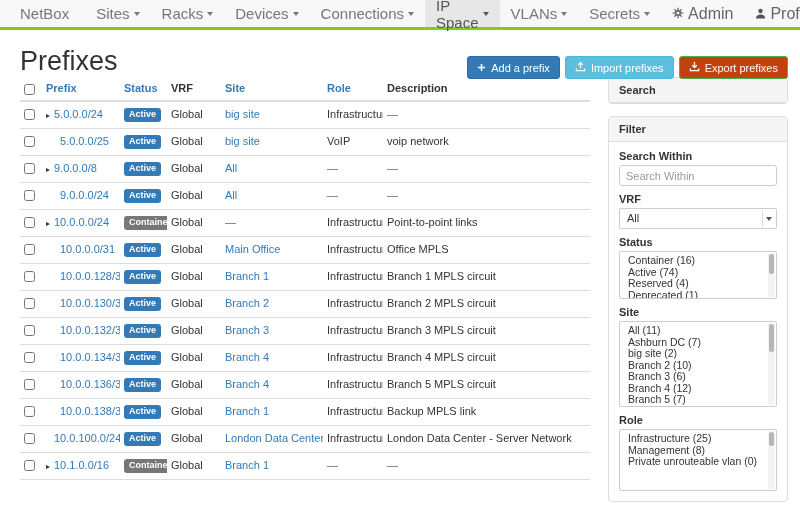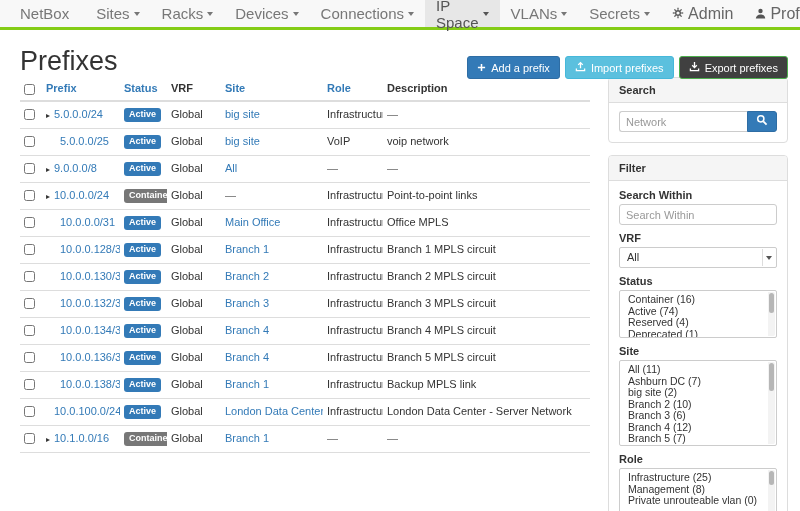--- a/index.html
+++ b/index.html
@@ -20,21 +20,21 @@
   .caret { width:0; height:0; border-left:3.5px solid transparent; border-right:3.5px solid transparent; border-top:4px solid currentColor; margin-left:4px; }
   .nav-right { margin-left:auto; display:flex; align-items:stretch; padding-right:10px; }
   .nav-right .nav-item { gap:4px; font-size:16px; color:#666; }
 
   
   .content-header { position:relative; padding:0 12px 0 20px; }
   .toolbar { position:absolute; top:10px; right:12px; display:flex; gap:5px; }
   .btn { display:inline-flex; align-items:center; gap:5px; font-size:11px; color:#fff; padding:4px 9px; border-radius:3px; border:1px solid transparent; cursor:pointer; font-family:inherit; }
   .btn-primary { background:#337ab7; border-color:#2e6da4; }
   .btn-info    { background:#5bc0de; border-color:#46b8da; }
-  .btn-success { background:#404040; border-color:#4cae4c; }
+  .btn-success { background:#c2410c; border-color:#4cae4c; }
   .page-title { font-size:27px; font-weight:400; color:#333; margin:16px 0 0; }
 
   
   .main { display:flex; gap:18px; padding:0 12px 0 20px; align-items:flex-start; }
   .table-wrap { flex:1; min-width:0; }
   .sidebar { width:180px; flex:0 0 180px; }
 
   
   table { width:100%; border-collapse:collapse; table-layout:fixed; }
   th { text-align:left; font-size:11px; font-weight:bold; padding:5px 4px; border-bottom:2px solid #ddd; white-space:nowrap; }
@@ -211,20 +211,29 @@
     <td><input type="checkbox" style=""></td>
     <td class="c-prefix"><span class="indent" style="width: 0px;"></span><span class="arrow">▸</span><a class="lnk">9.0.0.0/8</a></td>
     <td><span class="badge" style="background: rgb(51, 122, 183);">Active</span></td>
     <td>Global</td>
     <td class="c-site"><a class="lnk">All</a></td>
     <td class="c-role"><span class="dash">—</span></td>
     <td class="c-desc"><span class="dash">—</span></td>
   </tr>
           <tr>
     <td><input type="checkbox" style=""></td>
+    <td class="c-prefix"><span class="indent" style="width: 6px;"></span><span class="arrow hidden">▸</span><a class="lnk">9.0.0.0/24</a></td>
+    <td><span class="badge" style="background: rgb(51, 122, 183);">Active</span></td>
+    <td>Global</td>
+    <td class="c-site"><a class="lnk">All</a></td>
+    <td class="c-role"><span class="dash">—</span></td>
+    <td class="c-desc"><span class="dash">—</span></td>
+  </tr>
+          <tr>
+    <td><input type="checkbox" style=""></td>
     <td class="c-prefix"><span class="indent" style="width: 0px;"></span><span class="arrow">▸</span><a class="lnk">10.0.0.0/24</a></td>
     <td><span class="badge" style="background: rgb(119, 119, 119);">Container</span></td>
     <td>Global</td>
     <td class="c-site"><span class="dash">—</span></td>
     <td class="c-role">Infrastructure</td>
     <td class="c-desc">Point-to-point links</td>
   </tr>
           <tr>
     <td><input type="checkbox" style=""></td>
     <td class="c-prefix"><span class="indent" style="width: 6px;"></span><span class="arrow hidden">▸</span><a class="lnk">10.0.0.0/31</a></td>
@@ -306,31 +315,20 @@
     <td class="c-role"><span class="dash">—</span></td>
     <td class="c-desc"><span class="dash">—</span></td>
   </tr>
         </tbody>
     </table>
   </div>
 
   <div class="sidebar">
     <div class="panel">
       <div class="panel-heading">Search</div>
-      <div class="panel-body">
-        <div class="input-group">
-          <input class="form-input" placeholder="Network" style="">
-          <button class="search-btn">
-            <span><svg width="12" height="12" viewBox="0 0 12 12">
-                  <circle cx="4.8" cy="4.8" r="3.1" stroke="#fff" fill="none" stroke-width="1.5"></circle>
-                  <line x1="7.3" y1="7.3" x2="10.6" y2="10.6" stroke="#fff" stroke-width="1.8"></line>
-                </svg></span>
-          </button>
-        </div>
-      </div>
     </div>
 
     <div class="panel">
       <div class="panel-heading">Filter</div>
       <div class="panel-body">
         <label class="filter-label">Search Within</label>
         <input class="form-input" placeholder="Search Within" style="">
 
         <label class="filter-label">VRF</label>
         <div class="select-box">

